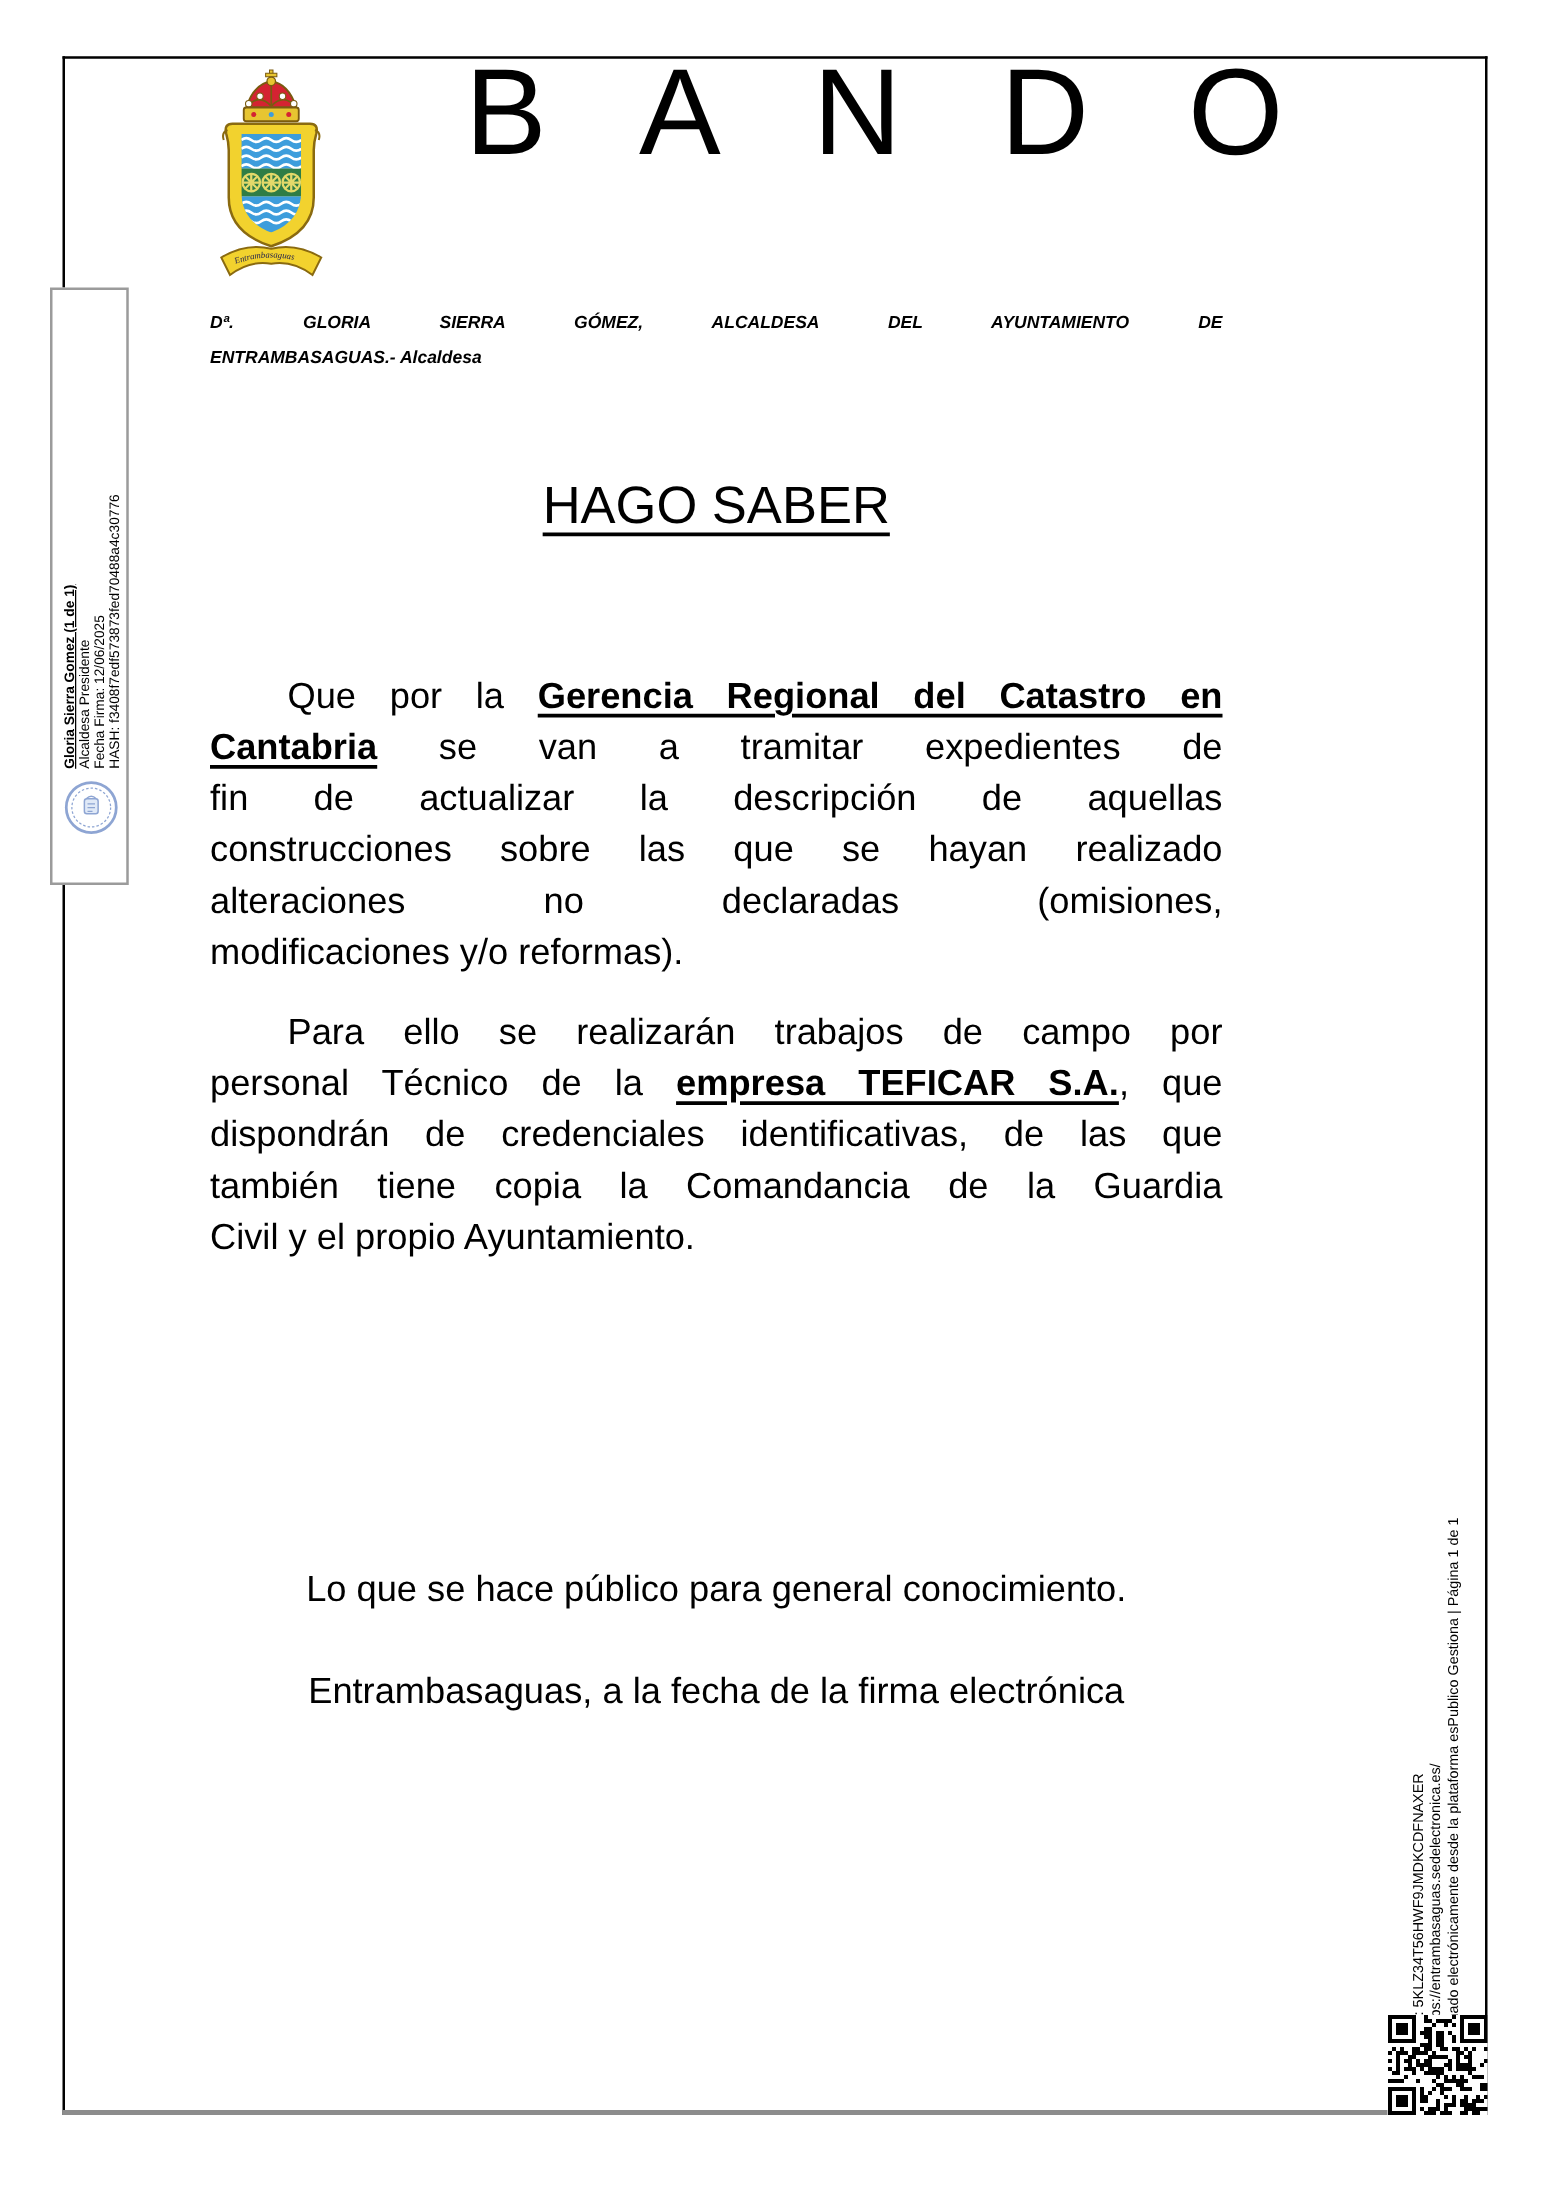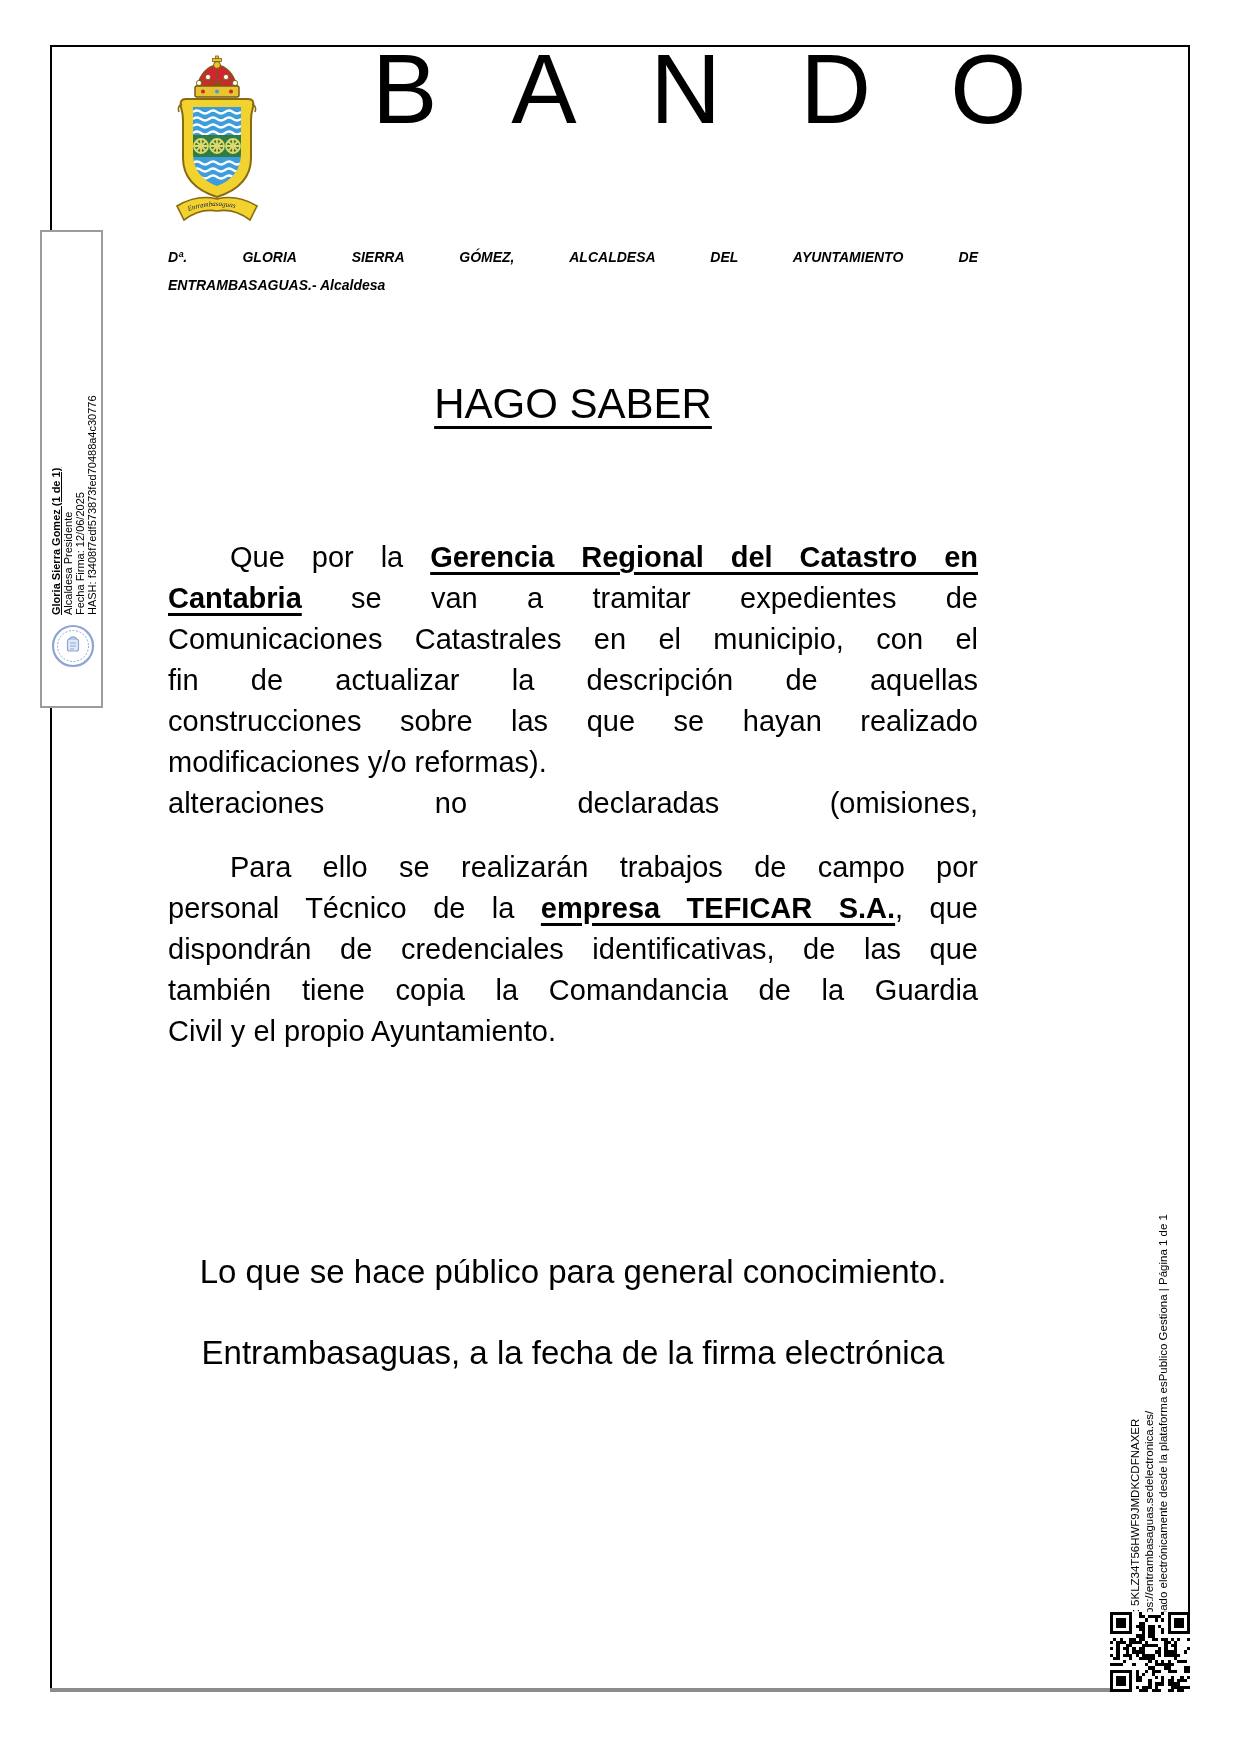--- a/index.html
+++ b/index.html
@@ -27,21 +27,21 @@
   .hago span{text-decoration:underline;text-decoration-thickness:3px;text-underline-offset:8px;margin-top:41px;}
 
   
   .bodytext{position:absolute;left:168px;top:537px;width:810px;font-size:29px;line-height:41px;}
   .para + .para{margin-top:23px;}
   .jline{text-align:justify;text-align-last:justify;}
   .jline.last{text-align-last:left;}
   .indent{text-indent:62px;}
   .bu{font-weight:bold;text-decoration:underline;text-decoration-thickness:3px;text-underline-offset:5px;}
 
-  .closing{position:absolute;left:168px;width:810px;font-size:33px;line-height:34px;text-align:center;}
+  .closing{position:absolute;left:168px;width:810px;font-size:29px;line-height:34px;text-align:center;}
 
   
   .sigbox{position:absolute;left:40px;top:230px;width:63px;height:478px;
           border:2px solid #9b9b9b;background:#fff;box-sizing:border-box;z-index:2;}
   .rot{position:absolute;transform:rotate(-90deg);transform-origin:top left;}
   .sigtext{left:8px;top:383px;width:380px;height:50px;font-size:11px;line-height:12px;white-space:nowrap;}
   .signame{font-weight:bold;text-decoration:underline;}
   .seal{position:absolute;left:9px;top:392px;opacity:.85;}
 
   
@@ -119,25 +119,24 @@
   </div>
 
   <div class="hago">
     <span>HAGO SABER</span>
   </div>
 
   <div class="bodytext">
       <div class="para">
         <div class="jline indent"><span>Que por la </span><span class="bu">Gerencia Regional del Catastro en</span></div>
         <div class="jline"><span class="bu">Cantabria</span><span> se van a tramitar expedientes de</span></div>
-        <div class="jline"><span>Comunicaciones Catastrales  en el municipio, con el</span></div>
         <div class="jline"><span>fin de actualizar la descripción de aquellas</span></div>
         <div class="jline"><span>construcciones sobre las que se hayan realizado</span></div>
+        <div class="jline"><span>alteraciones no declaradas (omisiones,</span></div>
         <div class="jline last"><span>modificaciones y/o reformas).</span></div>
-        <div class="jline"><span>alteraciones no declaradas (omisiones,</span></div>
       </div>
       <div class="para">
         <div class="jline indent"><span>Para ello se realizarán trabajos de campo  por</span></div>
         <div class="jline"><span>personal Técnico de la </span><span class="bu">empresa TEFICAR S.A.</span><span>, que</span></div>
         <div class="jline"><span>dispondrán de credenciales identificativas, de las que</span></div>
         <div class="jline"><span>también tiene copia la Comandancia de la Guardia</span></div>
         <div class="jline last"><span>Civil y el propio Ayuntamiento.</span></div>
       </div>
     </div>
 

